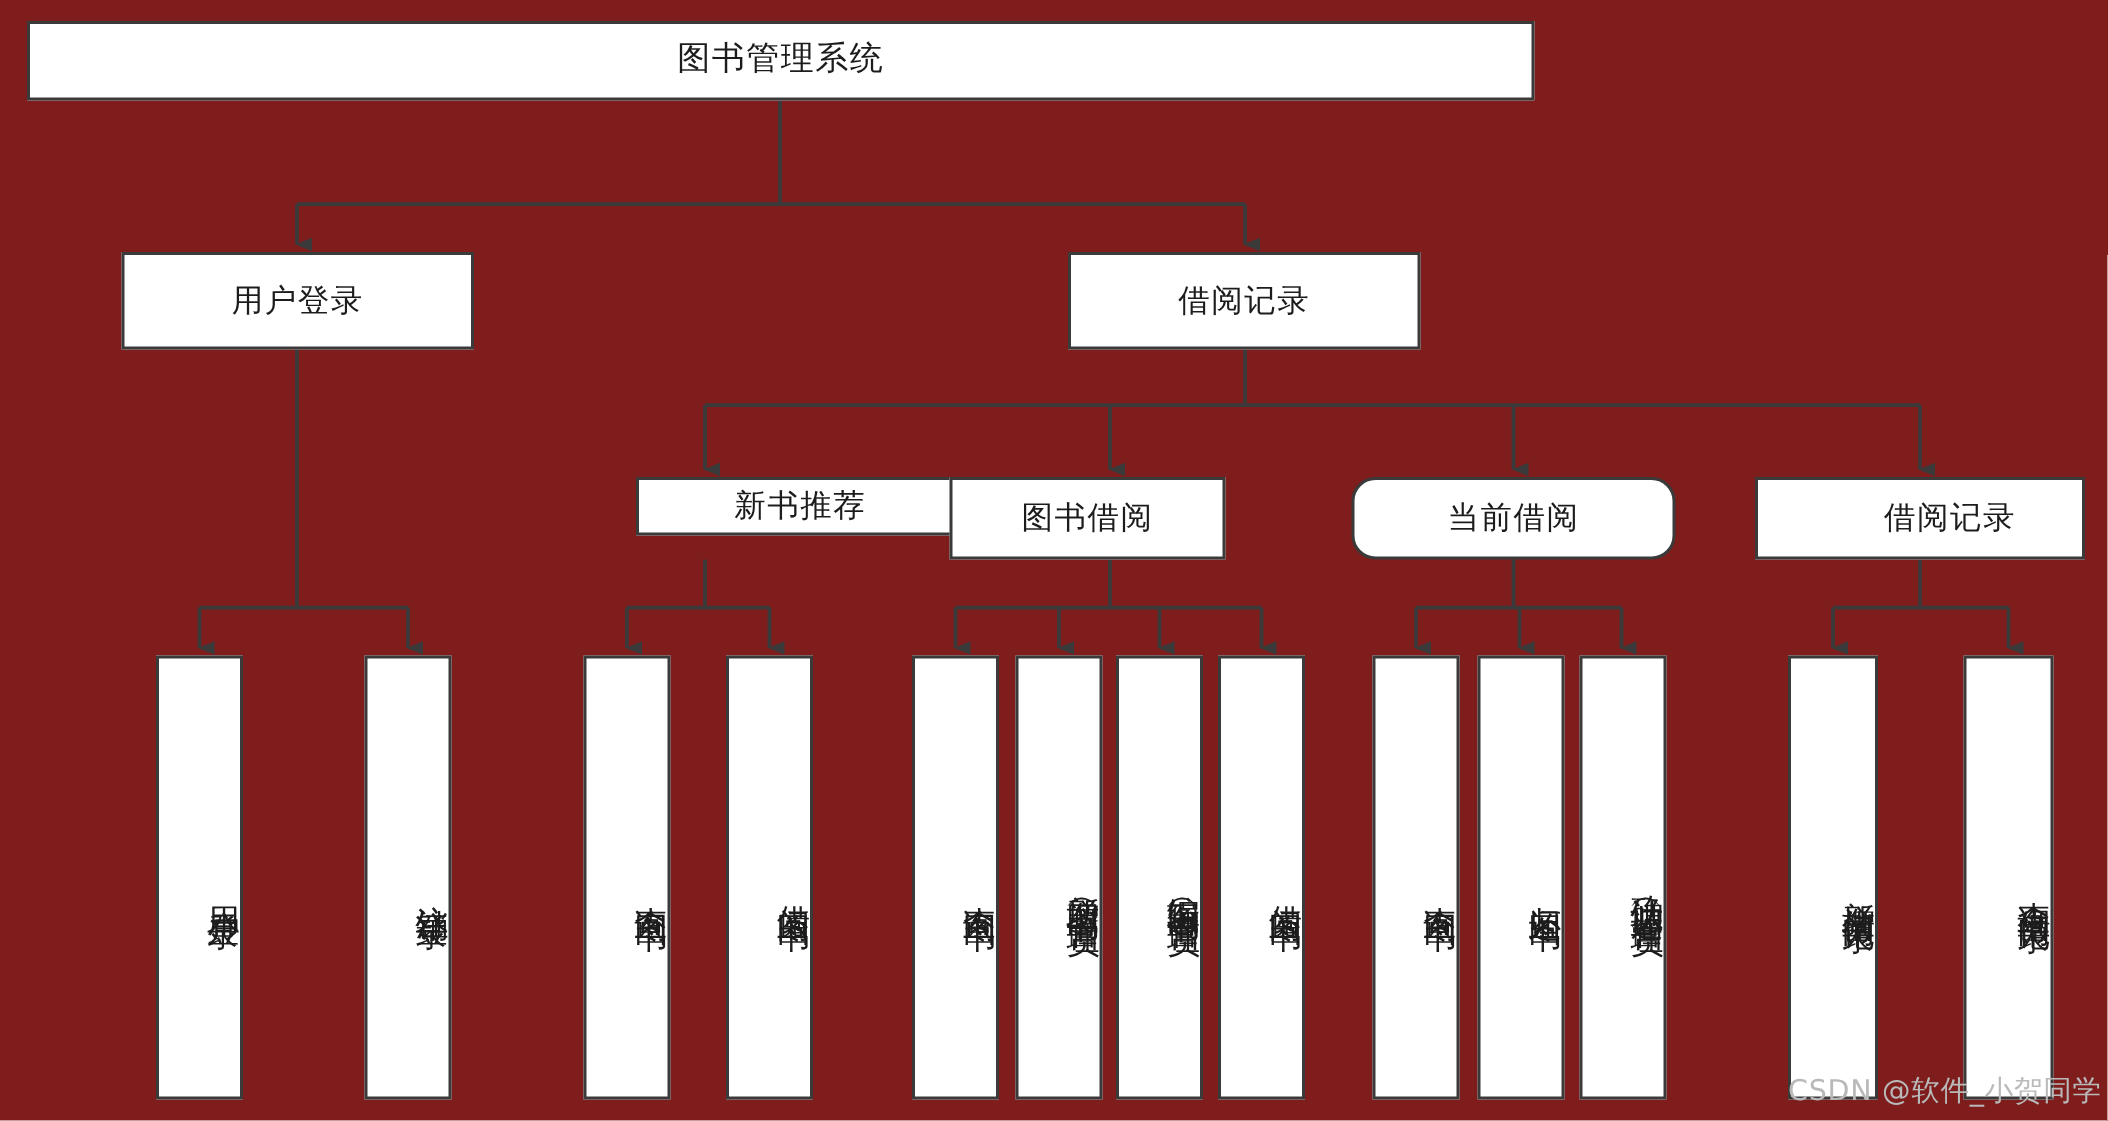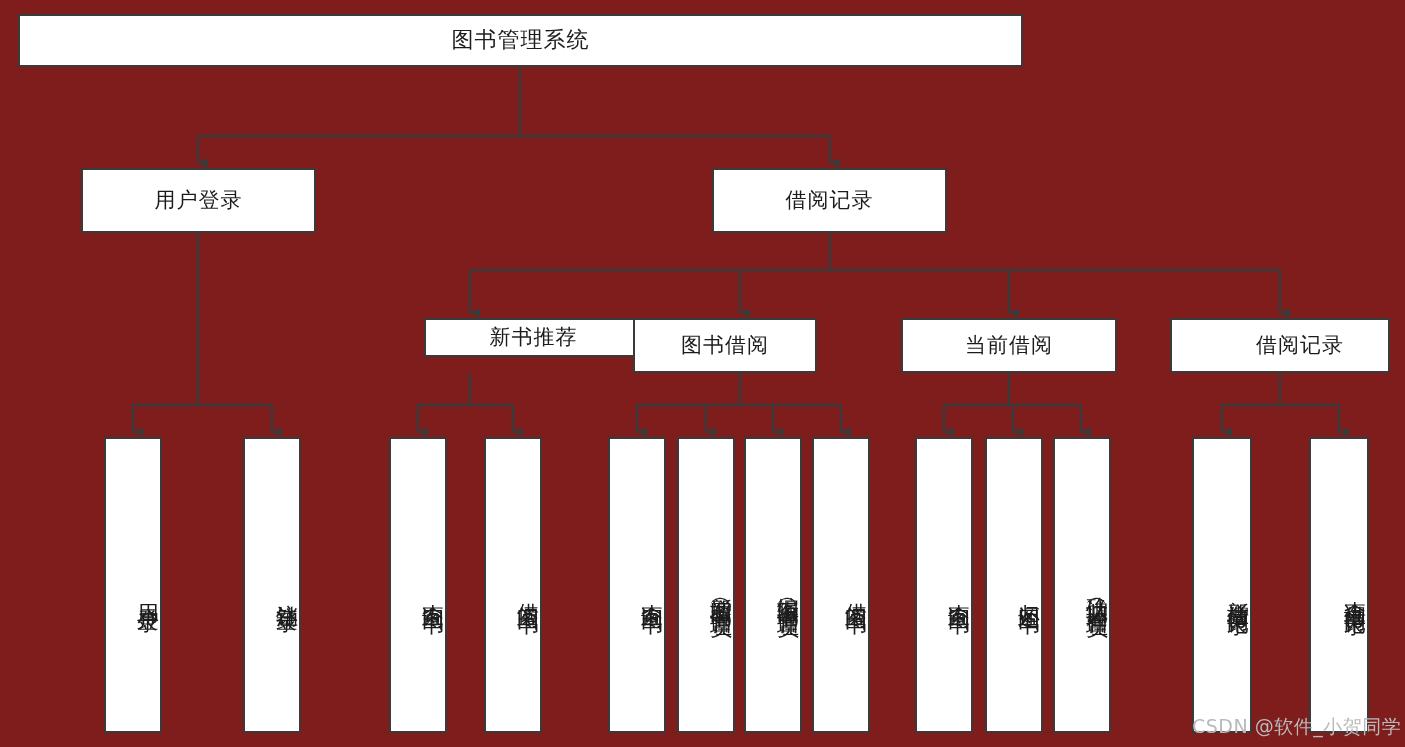--- a/index.html
+++ b/index.html
@@ -135,21 +135,21 @@
   <div class="node horizontal" style="left:712px; top:168px; width:235px; height:65px;">
     <span class="label">借阅记录</span>
   </div>
 
   <div class="node horizontal" style="left:381px; top:318px; width:219px; height:39px;margin-left:43px;">
     <span class="label">新书推荐</span>
   </div>
   <div class="node horizontal" style="left:633px; top:318px; width:184px; height:55px;">
     <span class="label">图书借阅</span>
   </div>
-  <div class="node horizontal" style="left:901px; top:318px; width:216px; height:55px;">
+  <div class="node horizontal" style="left:901px; top:318px; width:216px; height:55px;border-radius:16px;">
     <span class="label">当前借阅</span>
   </div>
   <div class="node horizontal" style="left:1170px; top:318px; width:220px; height:55px;padding-left:40px;">
     <span class="label">借阅记录</span>
   </div>
 
   <div class="node vertical" style="left:104px; top:437px; width:58px; height:296px;">
     <span class="label">用户登录</span>
   </div>
   <div class="node vertical" style="left:243px; top:437px; width:58px; height:296px;">

